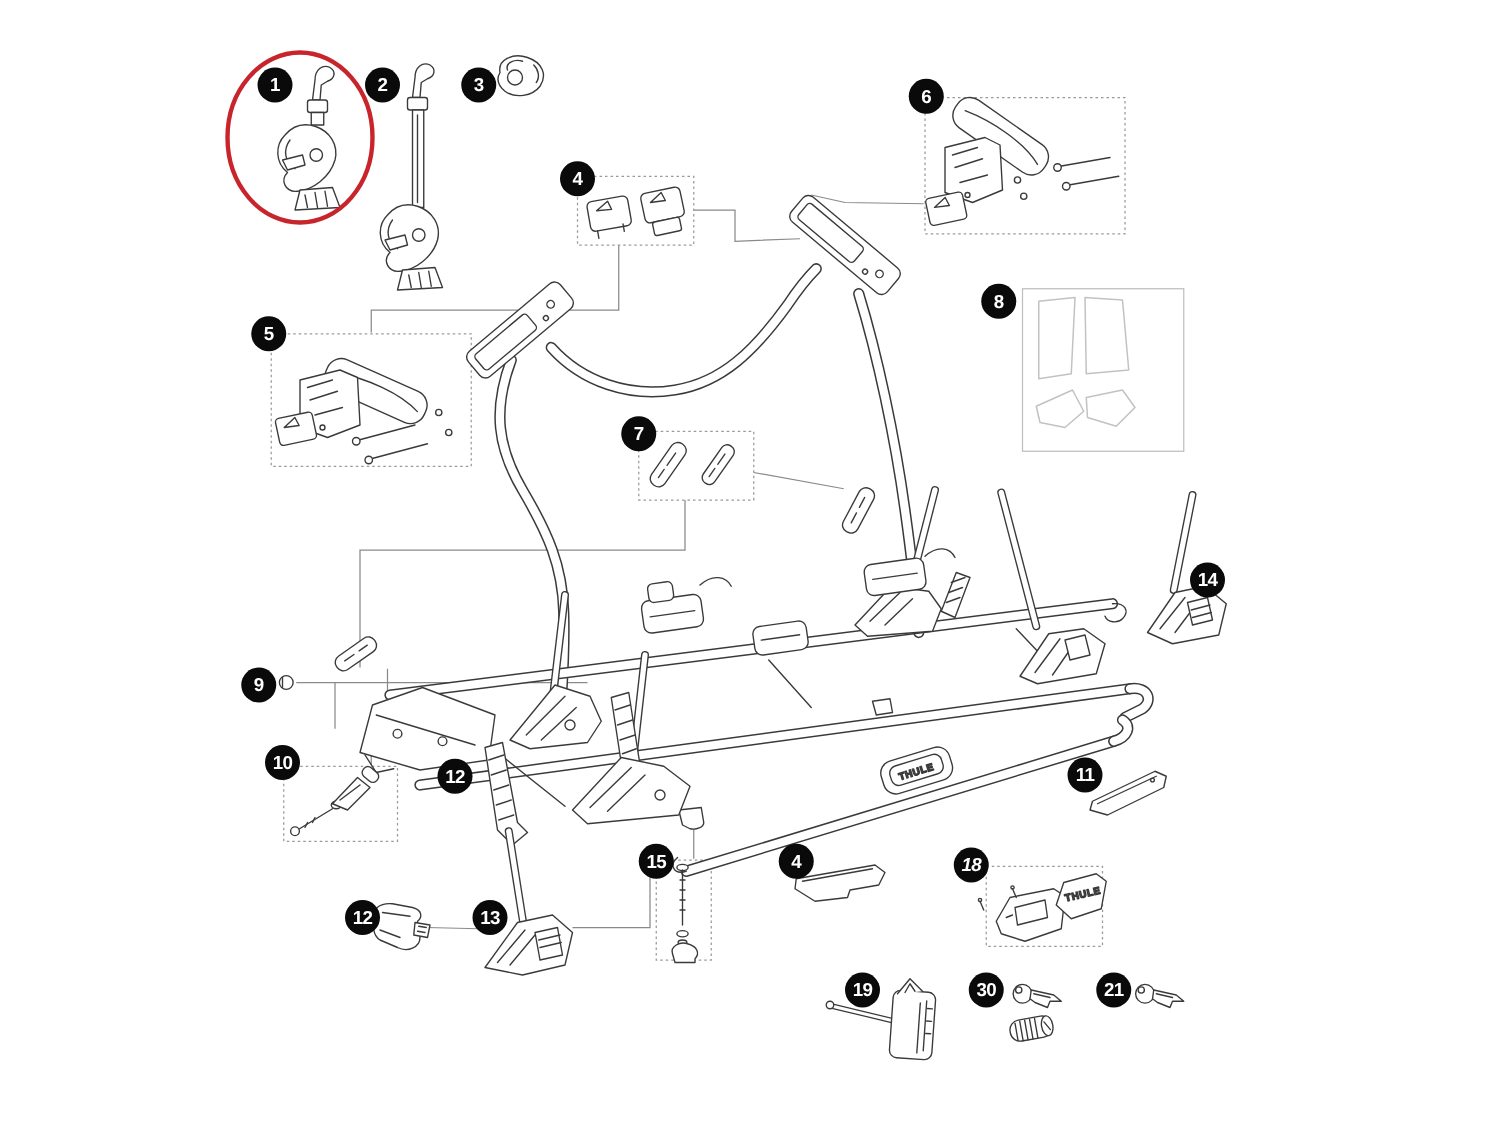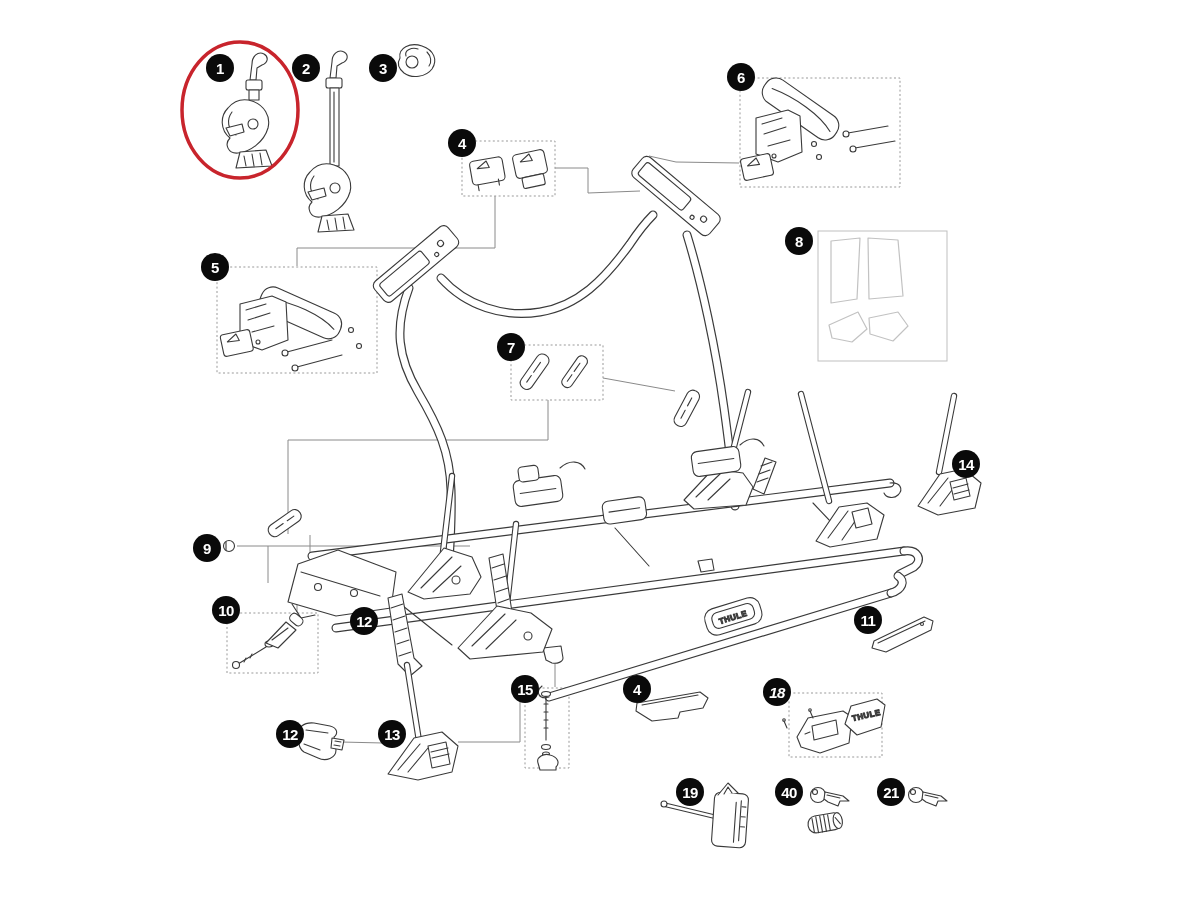--- a/index.html
+++ b/index.html
@@ -410,16 +410,16 @@
       <div class="badge" style="left: 226px; top: 610px;">10</div>
       <div class="badge" style="left: 364px; top: 621px;">12</div>
       <div class="badge" style="left: 290px; top: 734px;">12</div>
       <div class="badge" style="left: 392px; top: 734px;">13</div>
       <div class="badge" style="left: 966px; top: 464px;">14</div>
       <div class="badge" style="left: 525px; top: 689px;">15</div>
       <div class="badge" style="left: 637px; top: 689px;">4</div>
       <div class="badge" style="left: 868px; top: 620px;">11</div>
       <div class="badge" style="left: 777px; top: 692px; font-style: italic;">18</div>
       <div class="badge" style="left: 690px; top: 792px;">19</div>
-      <div class="badge" style="left: 789px; top: 792px;">40</div>
+      <div class="badge" style="left: 789px; top: 792px;">30</div>
       <div class="badge" style="left: 891px; top: 792px;">21</div>
     </div>
 </div>
 
 </body></html>

